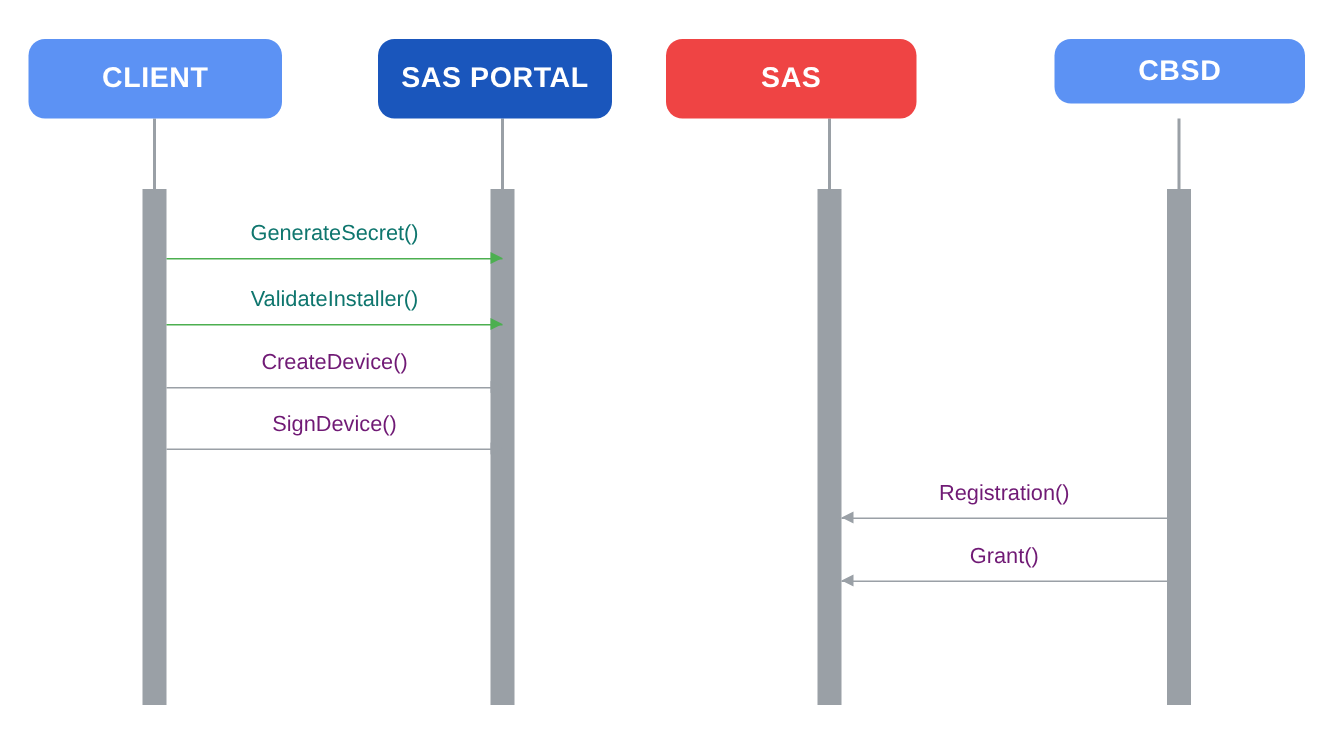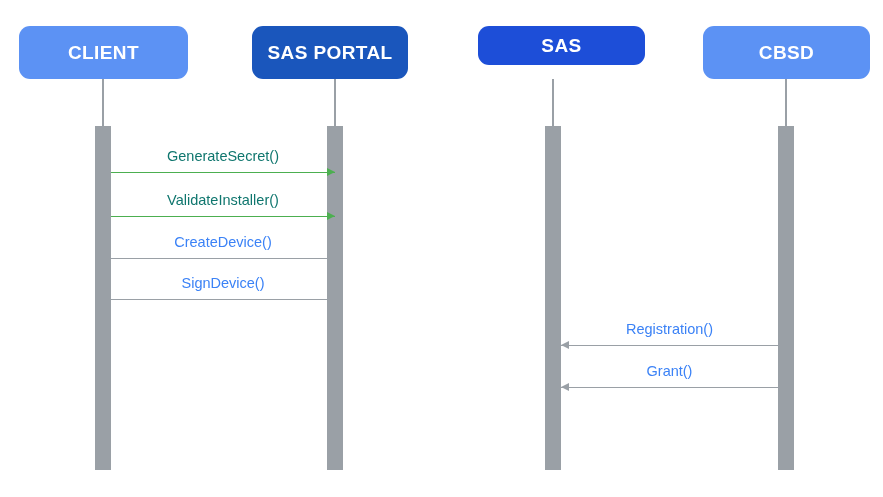--- a/index.html
+++ b/index.html
@@ -93,45 +93,45 @@
     position: absolute;
     width: 100%;
     text-align: center;
     font-family: "Liberation Sans", sans-serif;
     font-size: 14.5px;
     line-height: 1;
     white-space: nowrap;
     bottom: 9px;
   }
   .message-label.green { color: #0f766e; }
-  .message-label.gray  { color: #3b82f6; }
+  .message-label.gray  { color: #701a75; }
 </style>
 </head>
 <body>
 
 <div id="diagram-canvas">
   <div id="participants-layer">
       <div class="lifeline" style="left: 102px; top: 79px; height: 47px;"></div>
       <div class="activation-bar" style="left: 95px; top: 126px; width: 16px; height: 344px; background: rgb(154, 160, 166);"></div>
       <div class="participant-box" style="left: 19px; top: 26px; width: 169px; height: 53px; background: rgb(92, 146, 244);">
         <span class="participant-label">CLIENT</span>
       </div>
       <div class="lifeline" style="left: 334px; top: 79px; height: 47px;"></div>
       <div class="activation-bar" style="left: 327px; top: 126px; width: 16px; height: 344px; background: rgb(154, 160, 166);"></div>
       <div class="participant-box" style="left: 252px; top: 26px; width: 156px; height: 53px; background: rgb(26, 86, 188);">
         <span class="participant-label">SAS PORTAL</span>
       </div>
       <div class="lifeline" style="left: 552px; top: 79px; height: 47px;"></div>
       <div class="activation-bar" style="left: 545px; top: 126px; width: 16px; height: 344px; background: rgb(154, 160, 166);"></div>
-      <div class="participant-box" style="left: 478px; top: 26px; width: 167px; height: 39px; background: #1d4ed8;">
+      <div class="participant-box" style="left: 444px; top: 26px; width: 167px; height: 53px; background: #ef4444;">
         <span class="participant-label">SAS</span>
       </div>
       <div class="lifeline" style="left: 785px; top: 79px; height: 47px;"></div>
       <div class="activation-bar" style="left: 778px; top: 126px; width: 16px; height: 344px; background: rgb(154, 160, 166);"></div>
-      <div class="participant-box" style="left: 703px; top: 26px; width: 167px; height: 53px; background: rgb(92, 146, 244);">
+      <div class="participant-box" style="left: 703px; top: 26px; width: 167px; height: 43px; background: rgb(92, 146, 244);">
         <span class="participant-label">CBSD</span>
       </div>
     </div>
   <div id="messages-layer">
       <div class="message" style="left: 111px; top: 172px; width: 224px;">
         <div class="message-line green" style="width: 224px;"></div>
         <div class="arrow-head right green" style="left: 216px;"></div>
         <div class="message-label green">GenerateSecret()</div>
       </div>
       <div class="message" style="left: 111px; top: 216px; width: 224px;">

